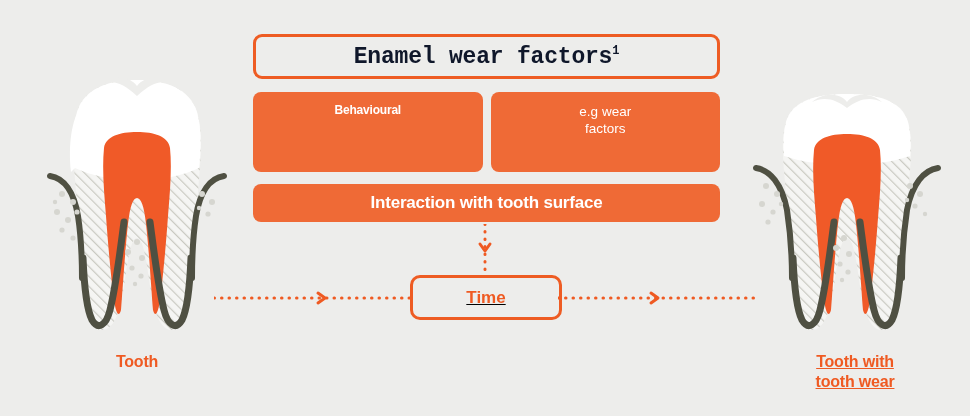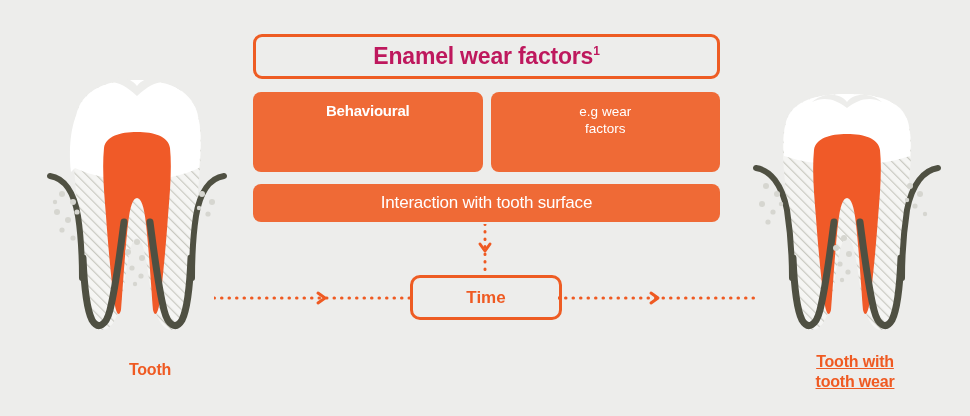--- a/index.html
+++ b/index.html
@@ -31,23 +31,24 @@
     border: 3px solid #ee5c23;
     border-radius: 9px;
     background: transparent;
     display: flex;
     align-items: center;
     justify-content: center;
   }
   .title-box .title-text {
     font-size: 23px;
     font-weight: bold;
-    color: #be185d;
+    color: #0f172a;
     letter-spacing: -0.2px;
     white-space: nowrap;
+    font-family: Liberation Mono, monospace;
   }
   .title-text sup {
     font-size: 12px;
     font-weight: bold;
     vertical-align: super;
     line-height: 0;
   }
 
   .factors-row {
     position: absolute;
@@ -62,21 +63,21 @@
     flex: 1 1 0;
     background: #ef6a36;
     border-radius: 8px;
     box-sizing: border-box;
     padding-top: 9px;
     text-align: center;
     color: #ffffff;
     overflow: hidden;
   }
   .factor-title {
-    font-size: 15px;
+    font-size: 12px;
     font-weight: bold;
     line-height: 19px;
     letter-spacing: -0.2px;
   }
   .factor-sub {
     font-size: 13.5px;
     font-weight: normal;
     line-height: 17px;
     margin-top: 2px;
   }
@@ -88,39 +89,40 @@
     width: 467px;
     height: 38px;
     background: #ef6a36;
     border-radius: 8px;
     display: flex;
     align-items: center;
     justify-content: center;
   }
   .interaction-text {
     font-size: 17px;
-    font-weight: normal;
+    font-weight: bold;
     color: #ffffff;
     letter-spacing: -0.2px;
   }
 
   .time-box {
     position: absolute;
     left: 410px;
     top: 275px;
     width: 152px;
     height: 45px;
     box-sizing: border-box;
     border: 3px solid #ee5c23;
     border-radius: 10px;
     background: transparent;
     display: flex;
     align-items: center;
     justify-content: center;
     z-index: 3;
+    text-decoration: underline;
   }
   .time-text {
     font-size: 17px;
     font-weight: bold;
     color: #ef5a22;
   }
 
   
   .vert-arrow {
     position: absolute;
@@ -165,24 +167,23 @@
   .tooth-label {
     position: absolute;
     text-align: center;
     font-size: 16px;
     font-weight: bold;
     color: #ef5a22;
     line-height: 20px;
     letter-spacing: -0.2px;
   }
   .label-left {
-    left: 55px;
+    left: 42px;
     top: 352px;
     width: 190px;
-    margin-top: 8px;
   }
   .label-right {
     left: 760px;
     top: 352px;
     width: 190px;
     text-decoration: underline;
   }
 </style>
 </head>
 <body>

